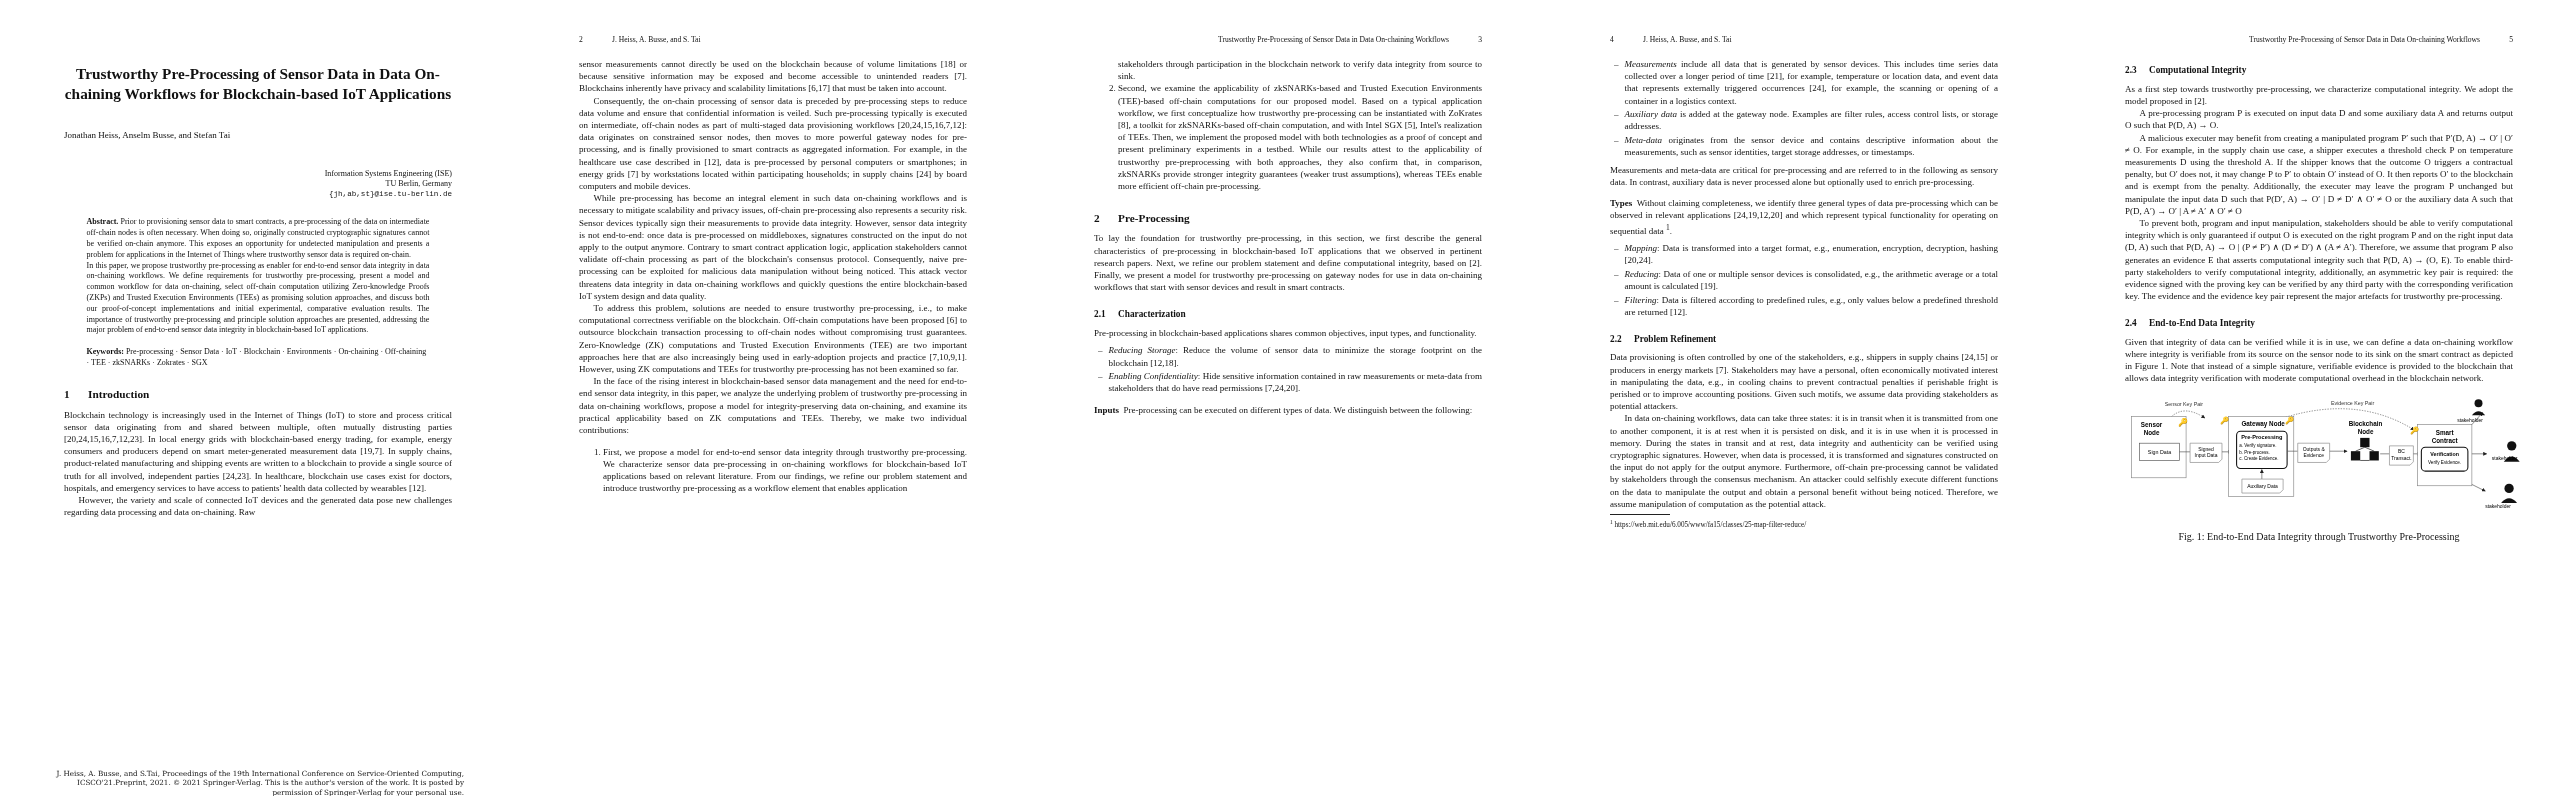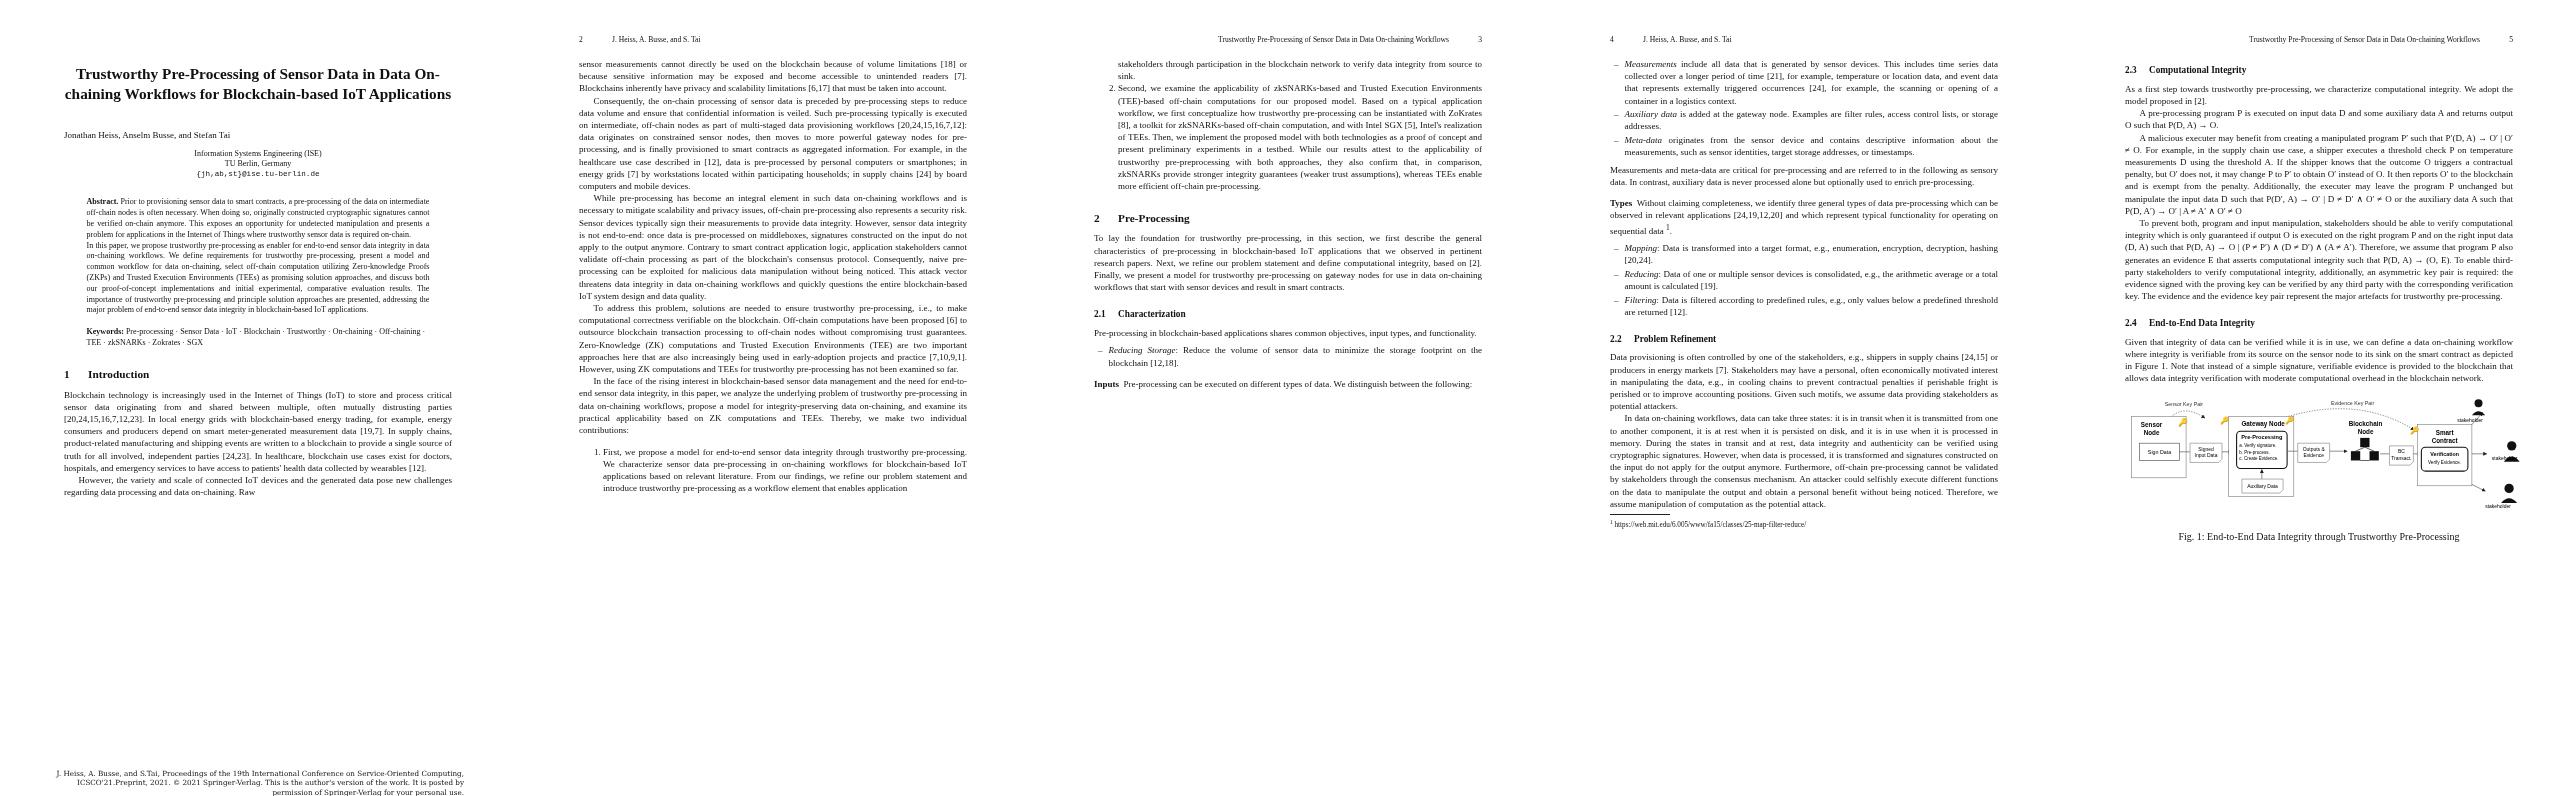--- a/index.html
+++ b/index.html
@@ -25,21 +25,21 @@
   .running-head .num { width: 33px; }
   .running-head.right { justify-content: flex-end; }
   .running-head.right .num { width: 33px; text-align: right; }
   p { margin: 0; }
   p.indent { text-indent: 14.6px; }
   .title {
     text-align: center; font-size: 15.3px; line-height: 20px; font-weight: bold;
     margin-top: 26.6px; font-family: "Liberation Serif", serif;
   }
   .authors { text-align: left; margin-top: 25px; font-size: 9px; }
-  .affil { text-align: center; margin-top: 8px; font-size: 8px; line-height: 10px; }
+  .affil { text-align: right; margin-top: 28px; font-size: 8px; line-height: 10px; }
   .email { font-family: "Liberation Mono", monospace; font-size: 7.6px; }
   .abstract { margin: 18.6px 22.6px 0 22.6px; font-size: 8px; line-height: 10.8px; }
   .abstract b { font-weight: bold; }
   .keywords { margin: 10.6px 22.6px 0 22.6px; font-size: 8px; line-height: 10.8px; text-align: left; }
   h2 { font-size: 11.3px; font-weight: bold; margin: 20px 0 8px 0; font-family: "Liberation Serif", serif; }
   h2 .secnum, h3 .secnum { display: inline-block; width: 24px; }
   h3 { font-size: 9.3px; font-weight: bold; margin: 14.6px 0 6.6px 0; font-family: "Liberation Serif", serif; }
   .para-head { font-weight: bold; }
   ul.dash { list-style: none; margin: 5.3px 0 5.3px 0; padding-left: 14.6px; }
   ul.dash li { position: relative; margin-bottom: 1.3px; }
@@ -70,21 +70,21 @@
       <div>Information Systems Engineering (ISE)</div>
       <div>TU Berlin, Germany</div>
       <div class="email">{jh,ab,st}@ise.tu-berlin.de</div>
     </div>
     <div class="abstract">
       <p style="text-align:justify"><b>Abstract.</b> <span>Prior to provisioning sensor data to smart contracts, a pre-processing of the data on intermediate off-chain nodes is often necessary. When doing so, originally constructed cryptographic signatures cannot be verified on-chain anymore. This exposes an opportunity for undetected manipulation and presents a problem for applications in the Internet of Things where trustworthy sensor data is required on-chain.</span></p>
       <p style="text-align:justify">In this paper, we propose trustworthy pre-processing as enabler for end-to-end sensor data integrity in data on-chaining workflows. We define requirements for trustworthy pre-processing, present a model and common workflow for data on-chaining, select off-chain computation utilizing Zero-knowledge Proofs (ZKPs) and Trusted Execution Environments (TEEs) as promising solution approaches, and discuss both our proof-of-concept implementations and initial experimental, comparative evaluation results. The importance of trustworthy pre-processing and principle solution approaches are presented, addressing the major problem of end-to-end sensor data integrity in blockchain-based IoT applications.</p>
     </div>
     <div class="keywords">
       <b>Keywords:</b>
-      <span>Pre-processing · Sensor Data · IoT · Blockchain · Trustworthy · On-chaining · Off-chaining · TEE · zkSNARKs · Zokrates · SGX</span>
+      <span>Pre-processing · Sensor Data · IoT · Blockchain · Environments · On-chaining · Off-chaining · TEE · zkSNARKs · Zokrates · SGX</span>
     </div>
     <h2><span class="secnum">1</span><span>Introduction</span></h2>
     <p>Blockchain technology is increasingly used in the Internet of Things (IoT) to store and process critical sensor data originating from and shared between multiple, often mutually distrusting parties [20,24,15,16,7,12,23]. In local energy grids with blockchain-based energy trading, for example, energy consumers and producers depend on smart meter-generated measurement data [19,7]. In supply chains, product-related manufacturing and shipping events are written to a blockchain to provide a single source of truth for all involved, independent parties [24,23]. In healthcare, blockchain use cases exist for doctors, hospitals, and emergency services to have access to patients' health data collected by wearables [12].</p>
     <p class="indent">However, the variety and scale of connected IoT devices and the generated data pose new challenges regarding data processing and data on-chaining. Raw</p>
   </div>
   <div class="footnote-page1">J. Heiss, A. Busse, and S.Tai, Proceedings of the 19th International Conference on Service-Oriented Computing, ICSCO'21.Preprint, 2021. © 2021 Springer-Verlag. This is the author's version of the work. It is posted by permission of Springer-Verlag for your personal use.</div>
 </div>
 
 <div class="page p2">
   <div class="running-head">
@@ -112,20 +112,21 @@
     <p style="padding-left:24px">stakeholders through participation in the blockchain network to verify data integrity from source to sink.</p>
     <ol class="num" start="2" style="margin-top:0">
       <li>Second, we examine the applicability of zkSNARKs-based and Trusted Execution Environments (TEE)-based off-chain computations for our proposed model. Based on a typical application workflow, we first conceptualize how trustworthy pre-processing can be instantiated with ZoKrates [8], a toolkit for zkSNARKs-based off-chain computation, and with Intel SGX [5], Intel's realization of TEEs. Then, we implement the proposed model with both technologies as a proof of concept and present preliminary experiments in a testbed. While our results attest to the applicability of trustworthy pre-preprocessing with both approaches, they also confirm that, in comparison, zkSNARKs provide stronger integrity guarantees (weaker trust assumptions), whereas TEEs enable more efficient off-chain pre-processing.</li>
     </ol>
     <h2><span class="secnum">2</span><span>Pre-Processing</span></h2>
     <p>To lay the foundation for trustworthy pre-processing, in this section, we first describe the general characteristics of pre-processing in blockchain-based IoT applications that we observed in pertinent research papers. Next, we refine our problem statement and define computational integrity, based on [2]. Finally, we present a model for trustworthy pre-processing on gateway nodes for use in data on-chaining workflows that start with sensor devices and result in smart contracts.</p>
     <h3><span class="secnum">2.1</span><span>Characterization</span></h3>
     <p>Pre-processing in blockchain-based applications shares common objectives, input types, and functionality.</p>
     <ul class="dash">
       <li><em>Reducing Storage</em><span>: Reduce the volume of sensor data to minimize the storage footprint on the blockchain [12,18].</span></li>
+      <li><em>Enabling Confidentiality</em><span>: Hide sensitive information contained in raw measurements or meta-data from stakeholders that do have read permissions [7,24,20].</span></li>
     </ul>
     <p style="margin-top:9.3px"><span class="para-head">Inputs</span>&nbsp; <span>Pre-processing can be executed on different types of data. We distinguish between the following:</span></p>
   </div>
 </div>
 
 <div class="page p4">
   <div class="running-head">
     <span class="num">4</span>
     <span>J. Heiss, A. Busse, and S. Tai</span>
   </div>

